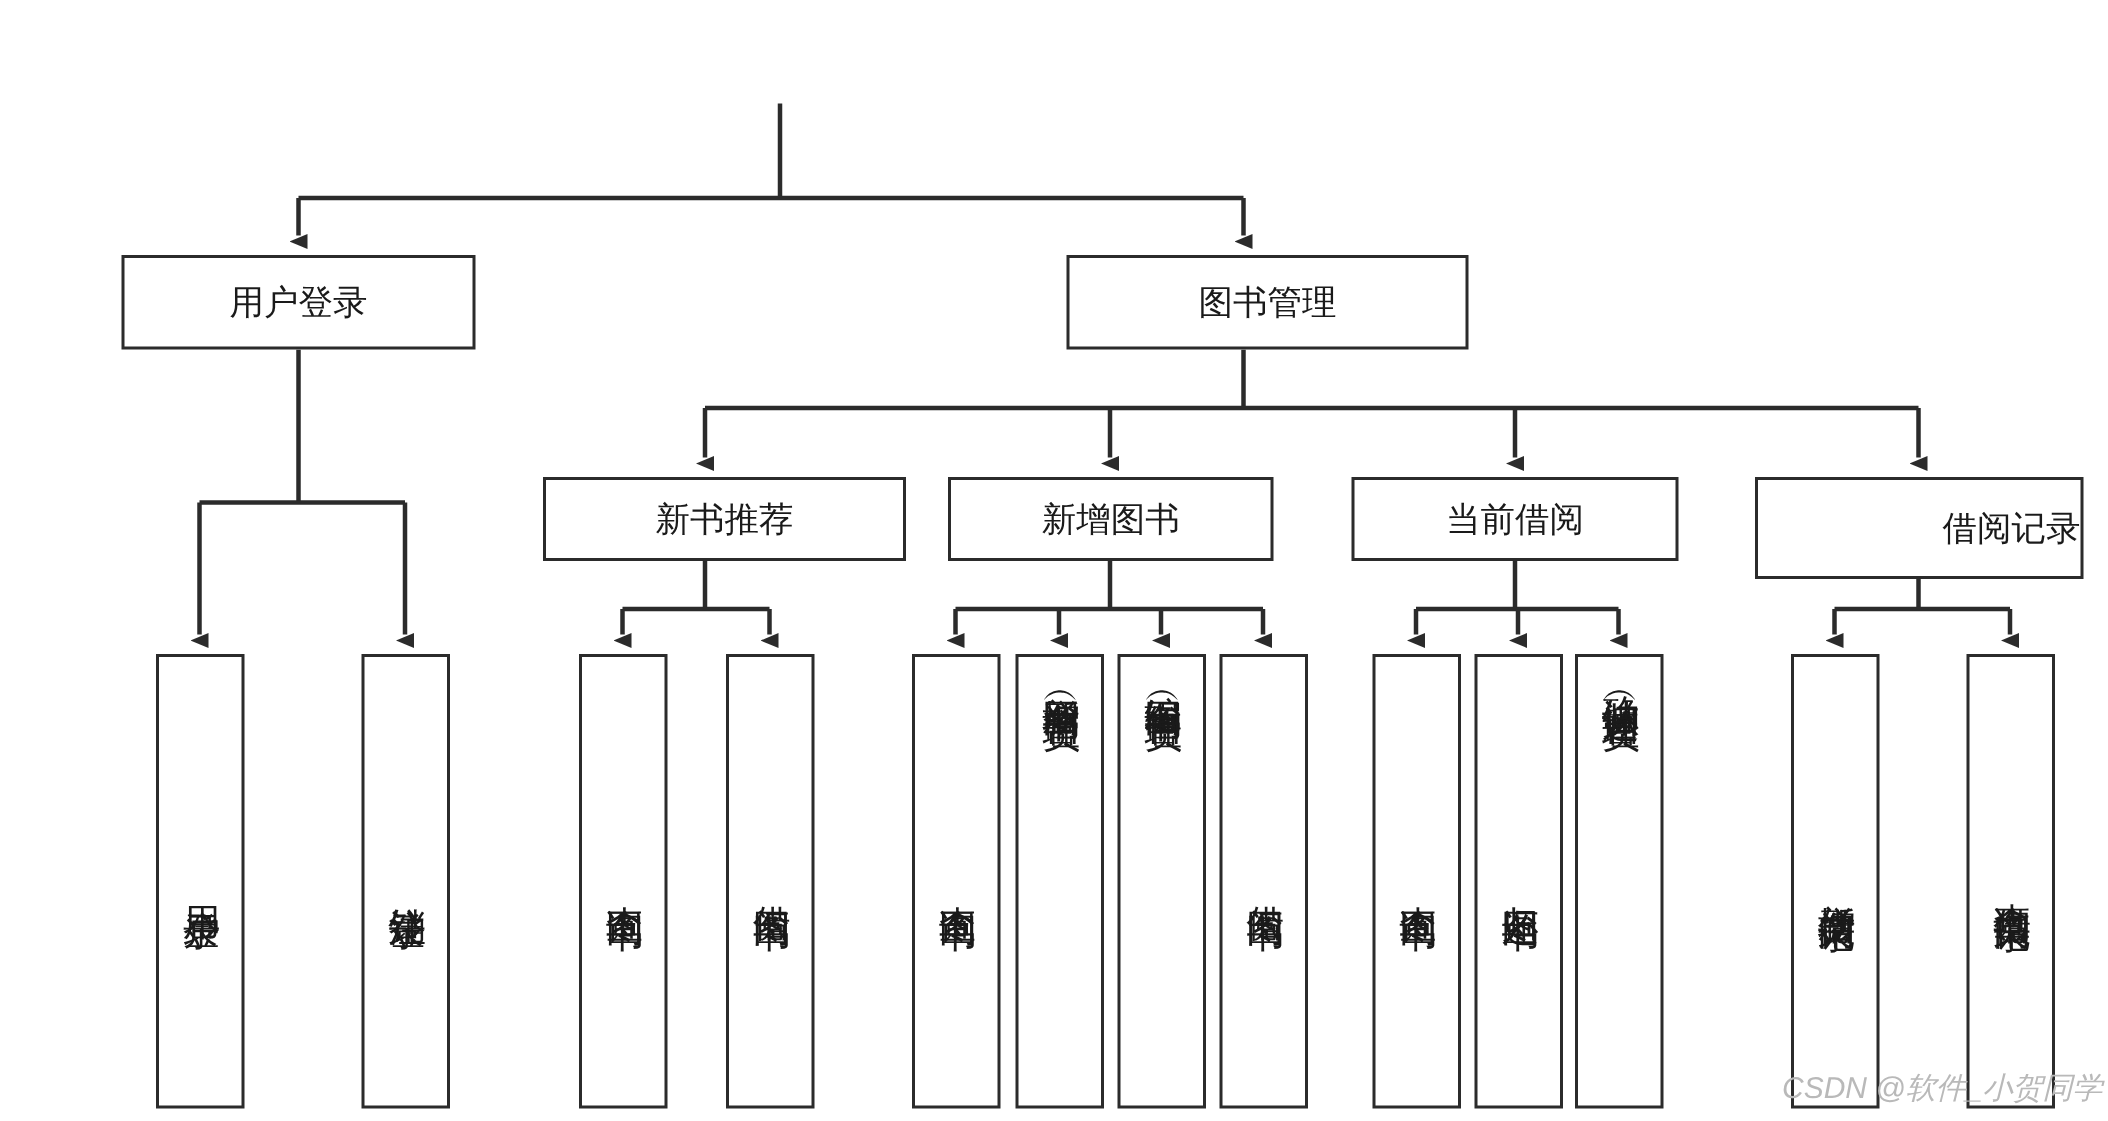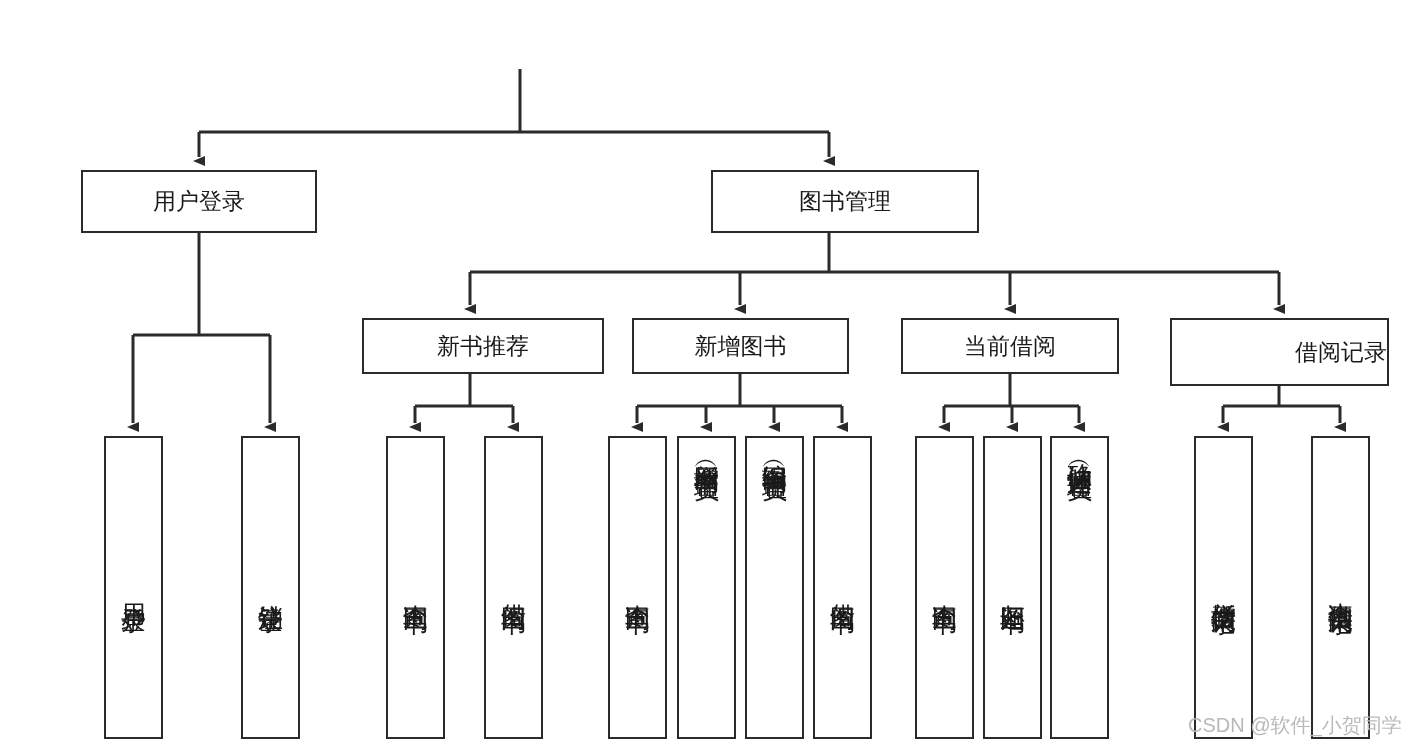--- a/index.html
+++ b/index.html
@@ -62,20 +62,21 @@
     justify-content: flex-start;
   }
   .watermark {
     position: absolute;
     left: 1188px;
     top: 712px;
     font-size: 20px;
     color: #b9b9b9;
     white-space: nowrap;
     z-index: 3;
+    font-style: italic;
   }
 </style>
 </head>
 <body>
 
 <div id="diagram">
 
   <svg id="edges" viewBox="0 0 1405 747" xmlns="http://www.w3.org/2000/svg">
     <defs>
       <marker id="arrow" markerWidth="10" markerHeight="12" refX="1" refY="6" orient="auto" markerUnits="userSpaceOnUse">

